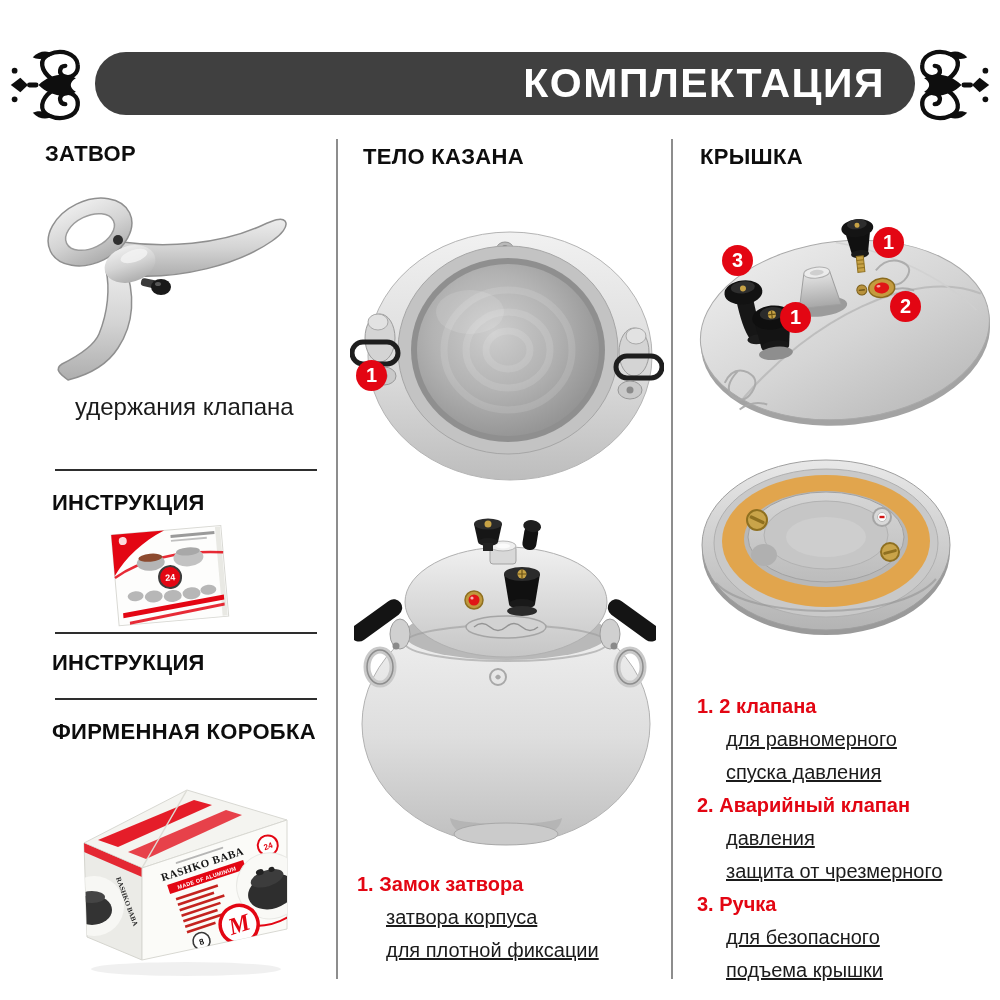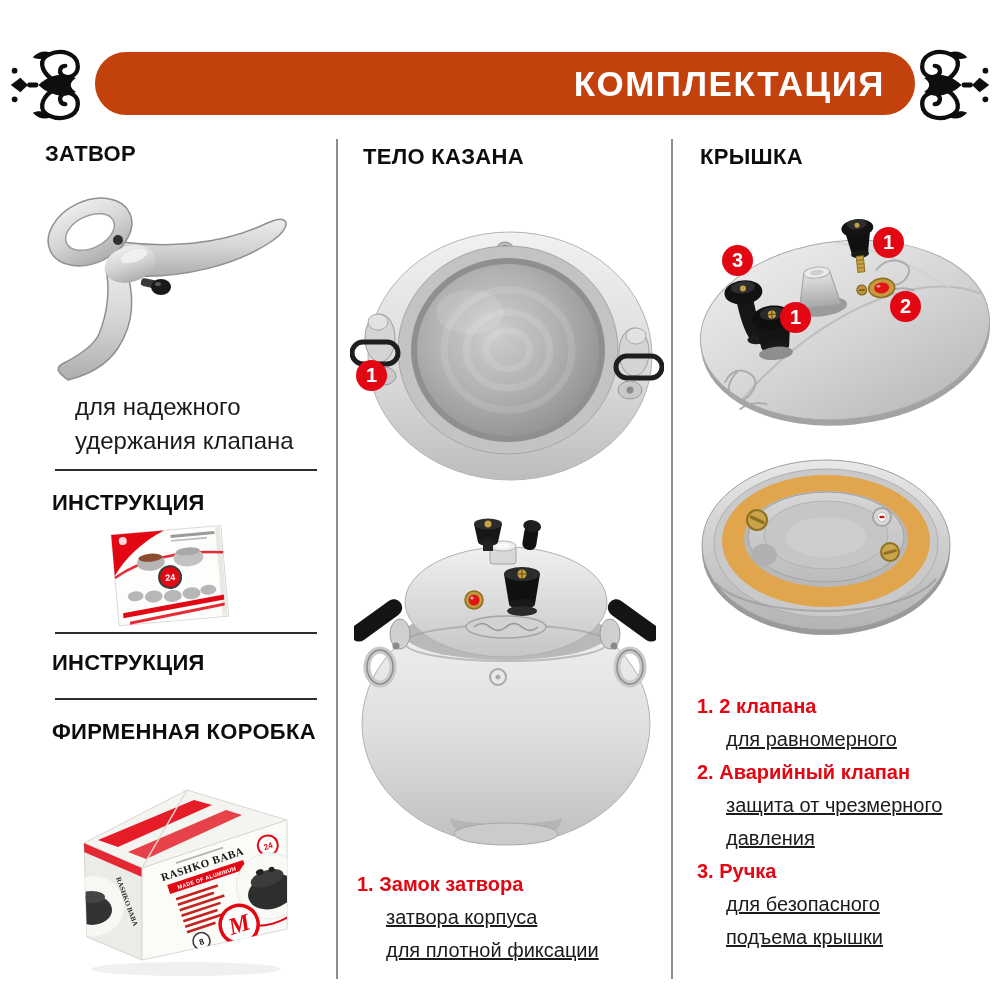--- a/index.html
+++ b/index.html
@@ -1,22 +1,22 @@
 <!DOCTYPE html>
 <html><head>
 <meta charset="utf-8">
 <style>
   * { margin:0; padding:0; box-sizing:border-box; }
   html,body { background:#ffffff; }
   #page { position:relative; width:1000px; height:1000px; background:#fff;
           font-family:"Liberation Sans","DejaVu Sans",sans-serif; overflow:hidden; }
   .abs { position:absolute; }
   .h { position:absolute; font-weight:700; font-size:22px; color:#0d0d0d; letter-spacing:.3px; white-space:nowrap; }
-  .banner { position:absolute; left:95px; top:52px; width:820px; height:63px; background:#c2410c;
-            border-radius:31px; color:#fff; font-weight:700; font-size:35px; letter-spacing:1.5px;
+  .banner { position:absolute; left:95px; top:52px; width:820px; height:63px; background:#404040;
+            border-radius:31px; color:#fff; font-weight:700; font-size:41px; letter-spacing:1.5px;
             text-align:right; line-height:63px; padding-right:30px; white-space:nowrap; }
   .vline { position:absolute; top:139px; width:2px; height:840px; background:#8d8d8d; }
   .hline { position:absolute; left:55px; width:262px; height:2px; background:#2e2e2e; }
   .cap { position:absolute; font-size:24px; line-height:34px; color:#1b1b1b; white-space:nowrap; }
   .legend { position:absolute; font-size:20px; line-height:33px; color:#1b1b1b; white-space:nowrap; }
   .legend .t { color:#e30613; font-weight:700; }
   .legend .d { margin-left:29px;text-decoration:underline; }
   .badge { position:absolute; width:31px; height:31px; border-radius:50%; background:#e30613; color:#fff;
            font-weight:700; font-size:20px; display:flex; align-items:center; justify-content:center; z-index:5; }
   svg { display:block; }
@@ -79,21 +79,20 @@
     </g>
     <ellipse cx="92" cy="80" rx="26" ry="18" fill="url(#alg)" transform="rotate(-18 92 80)"></ellipse>
     <ellipse cx="96" cy="72" rx="14" ry="6" fill="#f4f4f4" opacity=".8" transform="rotate(-18 96 72)"></ellipse>
     <circle cx="80" cy="56" r="5" fill="#2f2f2f"></circle>
     <rect x="103" y="95" width="16" height="8" rx="3" fill="#3a3a3a" transform="rotate(12 110 99)"></rect>
     <ellipse cx="123" cy="103" rx="10" ry="8" fill="#191919"></ellipse>
     <ellipse cx="120" cy="100" rx="3" ry="2" fill="#575757"></ellipse>
   </svg>
 
   <div class="cap" style="left:75px;top:390px">
-    <div>для надежного</div>
     <div>удержания клапана</div>
   </div>
 
   <div class="hline" style="top:469px"></div>
   <div class="h" style="left:52px;top:490px">ИНСТРУКЦИЯ</div>
 
   <svg class="abs leaflet" style="left:112px;top:527px" width="118" height="98" viewBox="0 0 118 98">
     <rect x="3" y="3" width="110" height="91" fill="#fdfdfc" stroke="#d9d9d4"></rect>
     <rect x="107" y="4" width="5" height="89" fill="#e9e9e4"></rect>
     <path d="M3,3 L56,3 C34,12 16,26 3,44 Z" fill="#e30613"></path>
@@ -381,21 +380,22 @@
       <circle cx="184" cy="64" r="9" fill="#d9d9d9" stroke="#a5a5a5" stroke-width="2"></circle>
       <circle cx="184" cy="64" r="4.5" fill="#ffffff" stroke="#bbbbbb"></circle>
       <rect x="181.5" y="62.8" width="5" height="2.4" fill="#d01414"></rect>
     </g>
     <path d="M18,130 C50,166 200,170 238,126" stroke="#8b8b8b" stroke-width="2" fill="none" opacity=".5"></path>
   </svg>
 
   <div class="legend" style="left:697px;top:690px">
     <div class="t"><span>1.</span> <span>2 клапана</span></div>
     <div class="d">для равномерного</div>
+    <div class="d">спуска давления</div>
     <div class="t"><span>2.</span> <span>Аварийный клапан</span></div>
+    <div class="d">давления</div>
     <div class="d">защита от чрезмерного</div>
-    <div class="d">давления</div>
     <div class="t"><span>3.</span> <span>Ручка</span></div>
     <div class="d">для безопасного</div>
     <div class="d">подъема крышки</div>
   </div>
 
 </div>
 
 </body></html>

